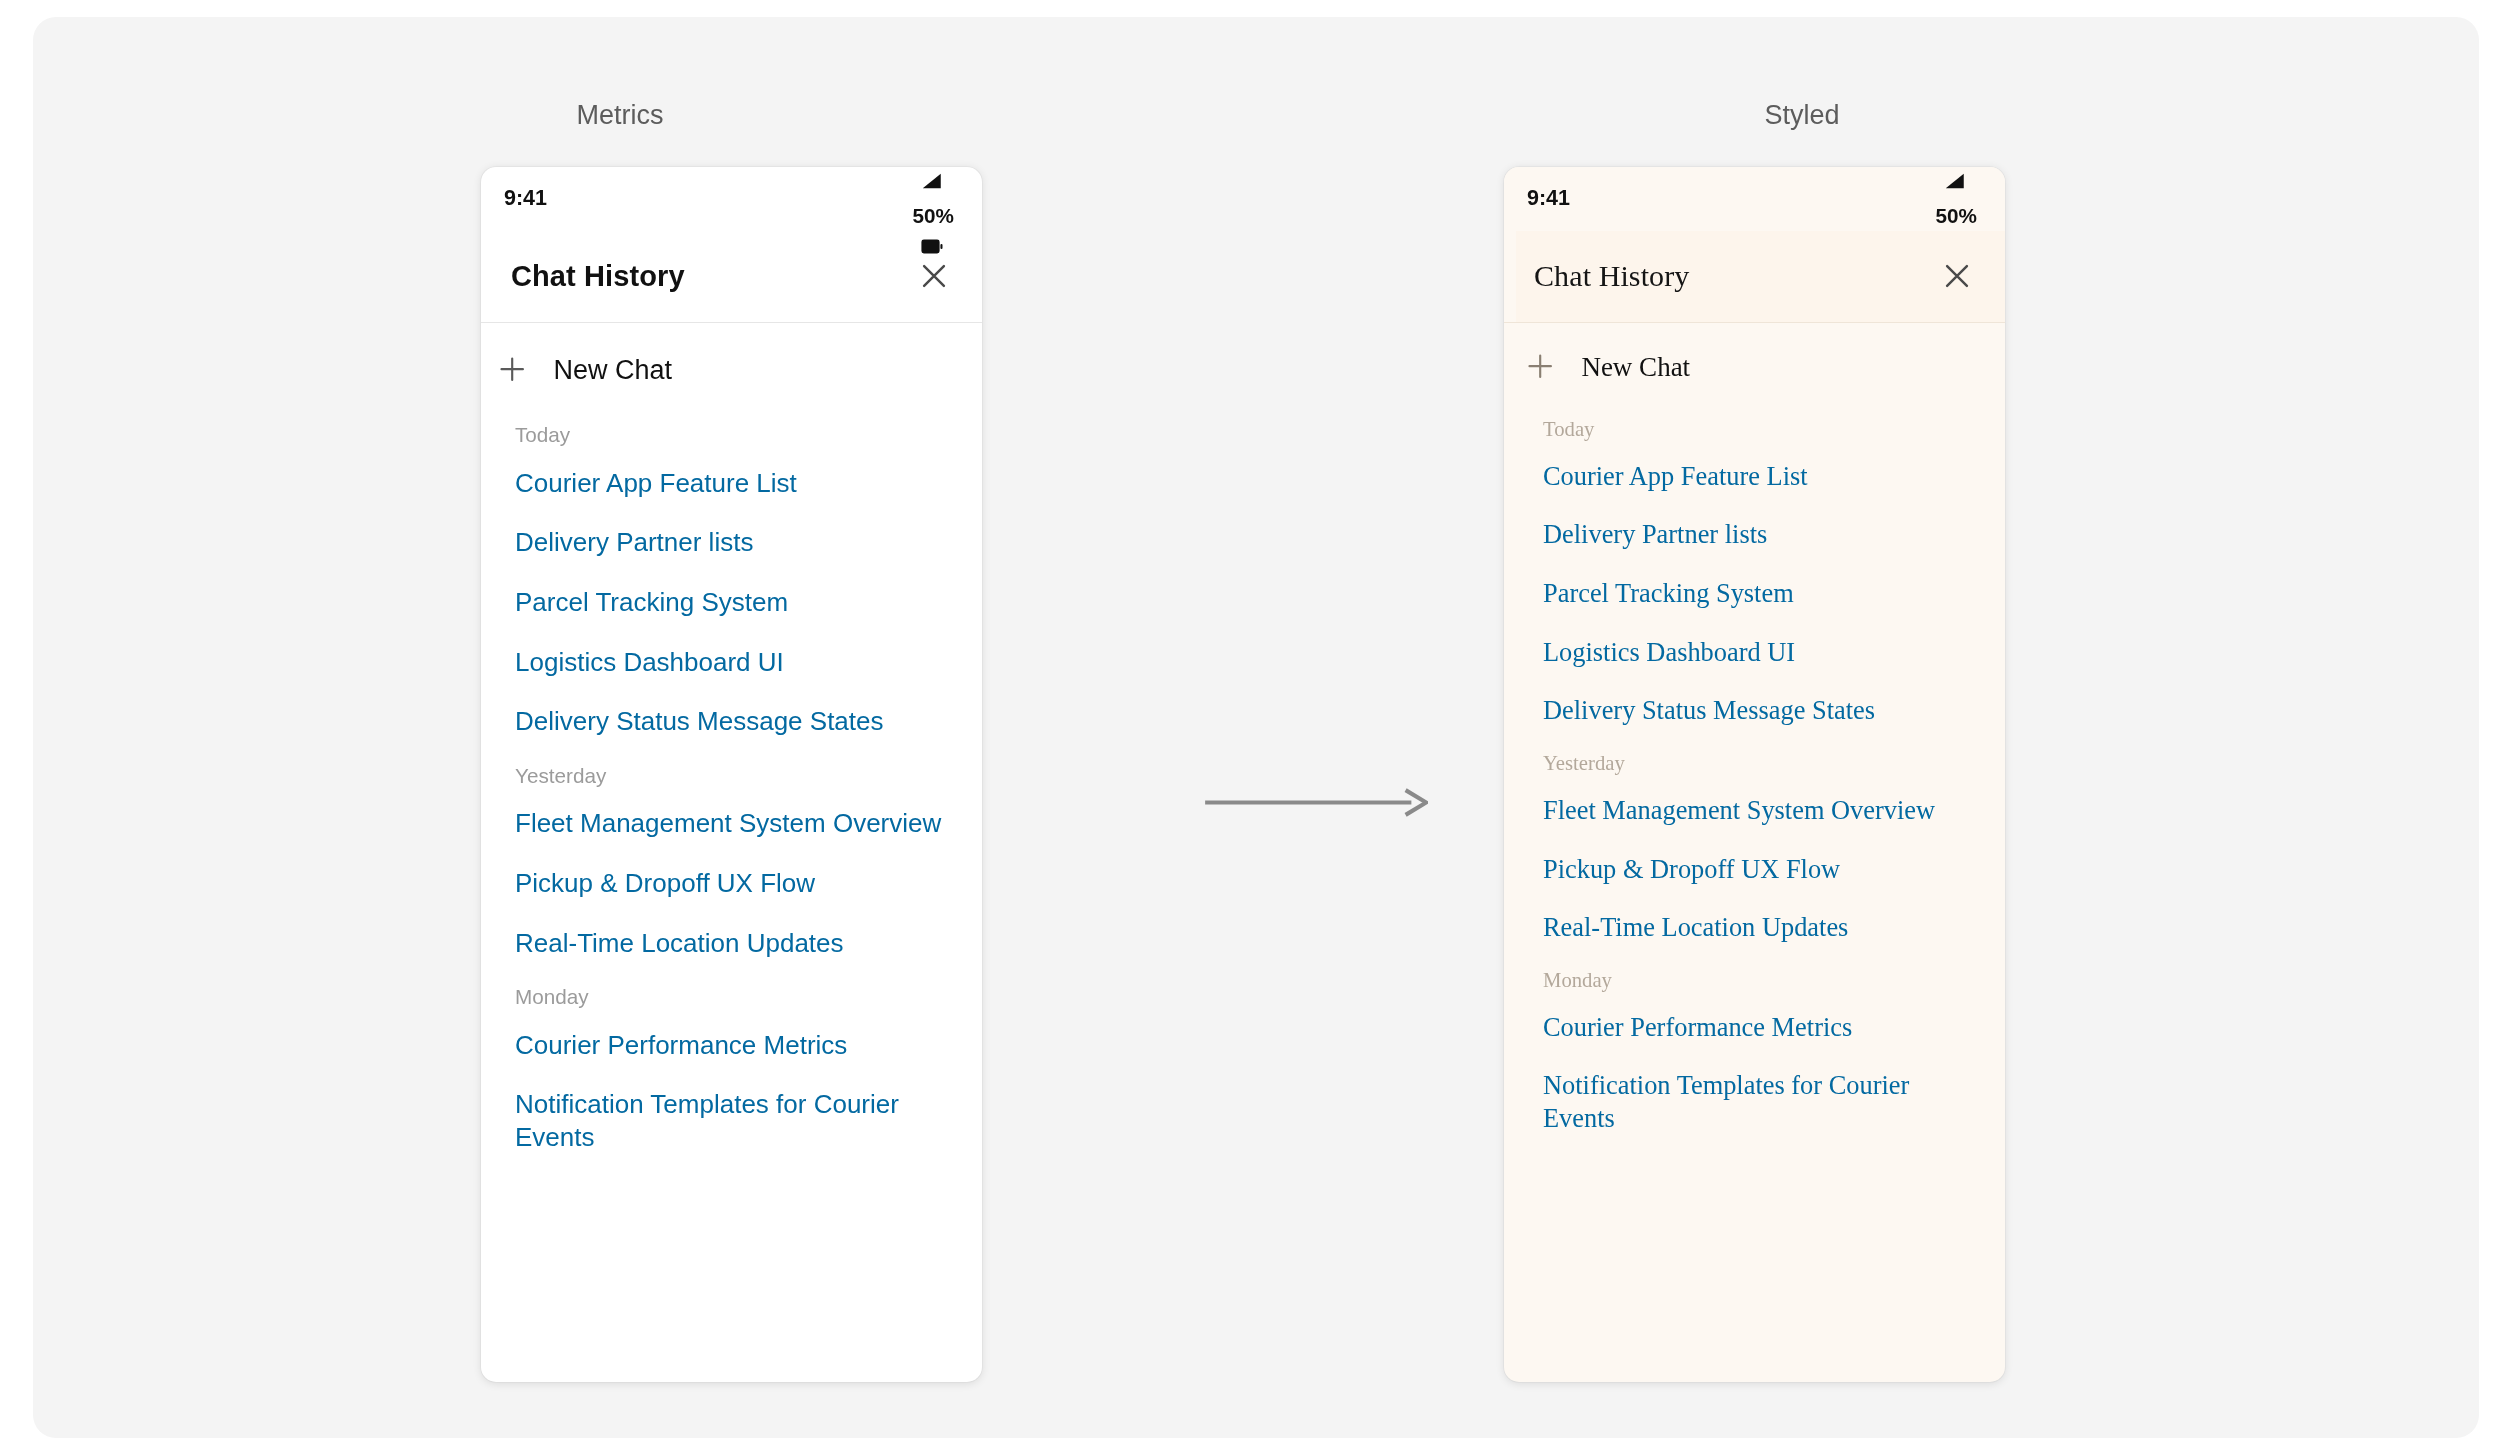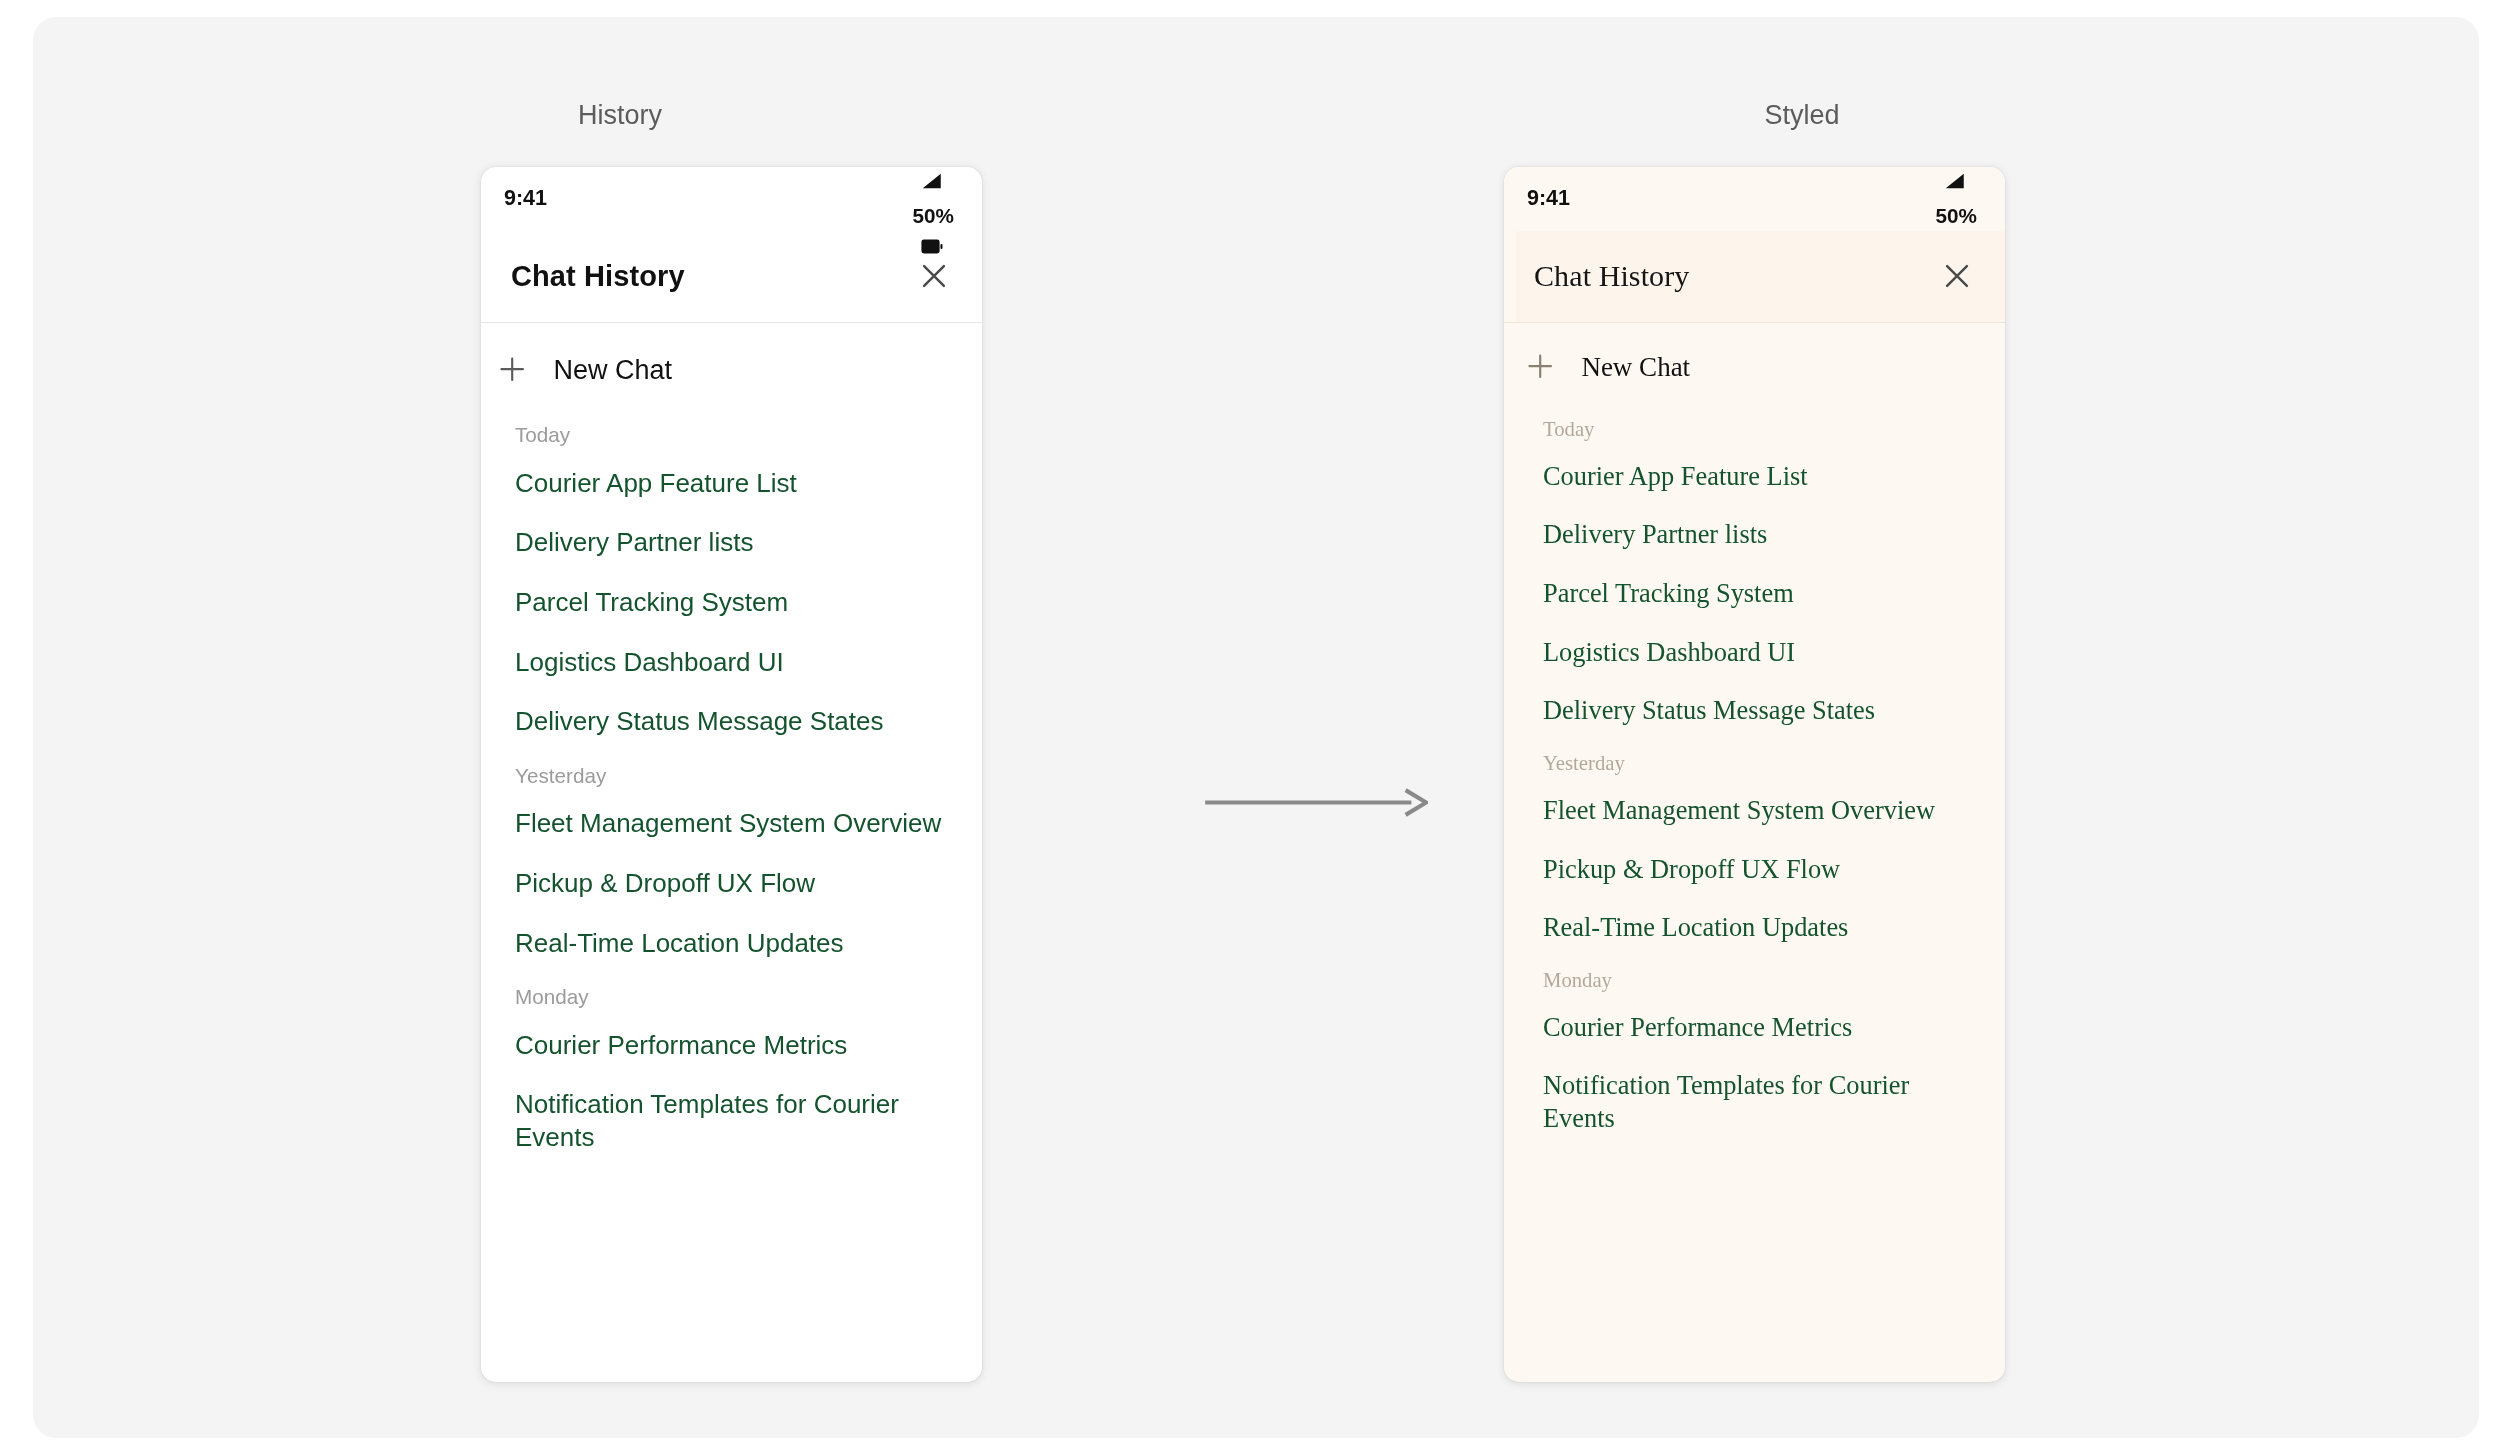--- a/index.html
+++ b/index.html
@@ -125,21 +125,21 @@
 
   
   .list { padding: 0 0 25px 16px; }
   .group-label {
     font-size: 20.7px;
     color: #9b9b9b;
     padding: 11.6px 0 6.6px 18px;
   }
   .chat-item {
     font-size: 26px;
-    color: #14532d;
+    color: #0369a1;
     padding: 13.2px 18px 14px 18px;
     cursor: pointer;
     line-height: 1.25;
   }
 
   
   .styled .hdr-title,
   .styled .newchat-label,
   .styled .chat-item,
   .styled .group-label {
@@ -161,21 +161,21 @@
     width: 223px;
     height: 33px;
   }
 </style>
 </head>
 <body>
 
 <div id="canvas">
   <div class="stage">
 
-    <div class="panel-title" id="title-default">History</div>
+    <div class="panel-title" id="title-default">Metrics</div>
     <div class="panel-title" id="title-styled">Styled</div>
 
     <div id="arrow">
       <svg width="223" height="33" viewBox="0 0 270 40" fill="none" xmlns="http://www.w3.org/2000/svg">
         <path d="M0 20 H250" stroke="#8a8a8a" stroke-width="5"></path>
         <path d="M243 5 L268 20 L243 35" stroke="#8a8a8a" stroke-width="5" fill="none"></path>
       </svg>
     </div>
 
     <div class="phone" id="phone-default">

